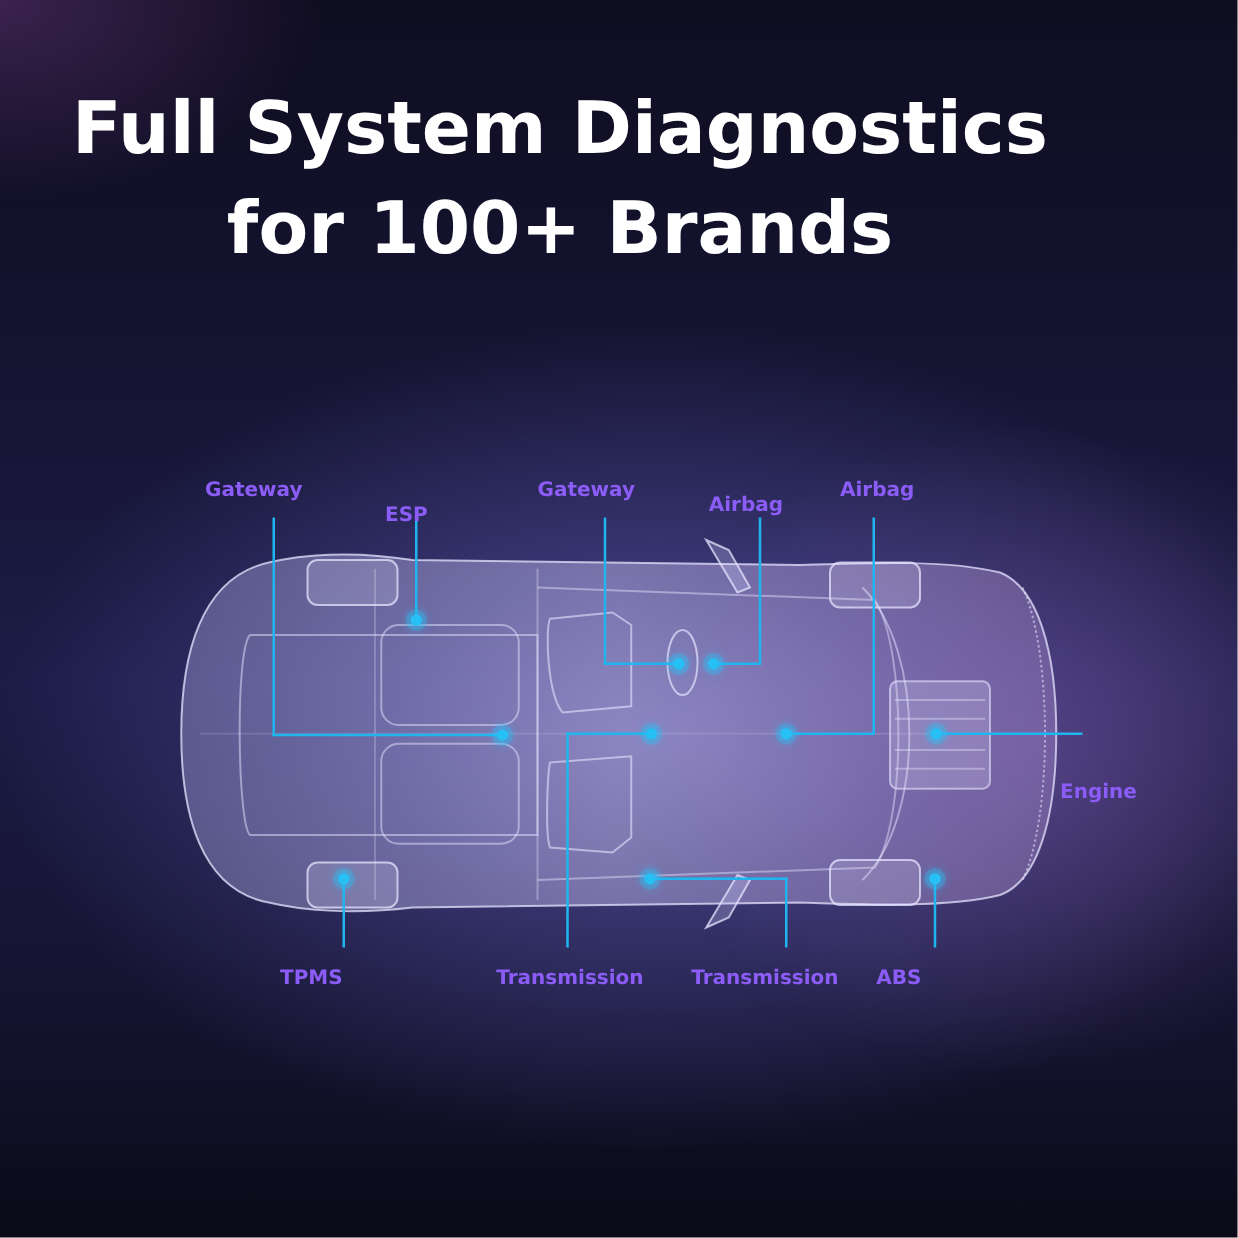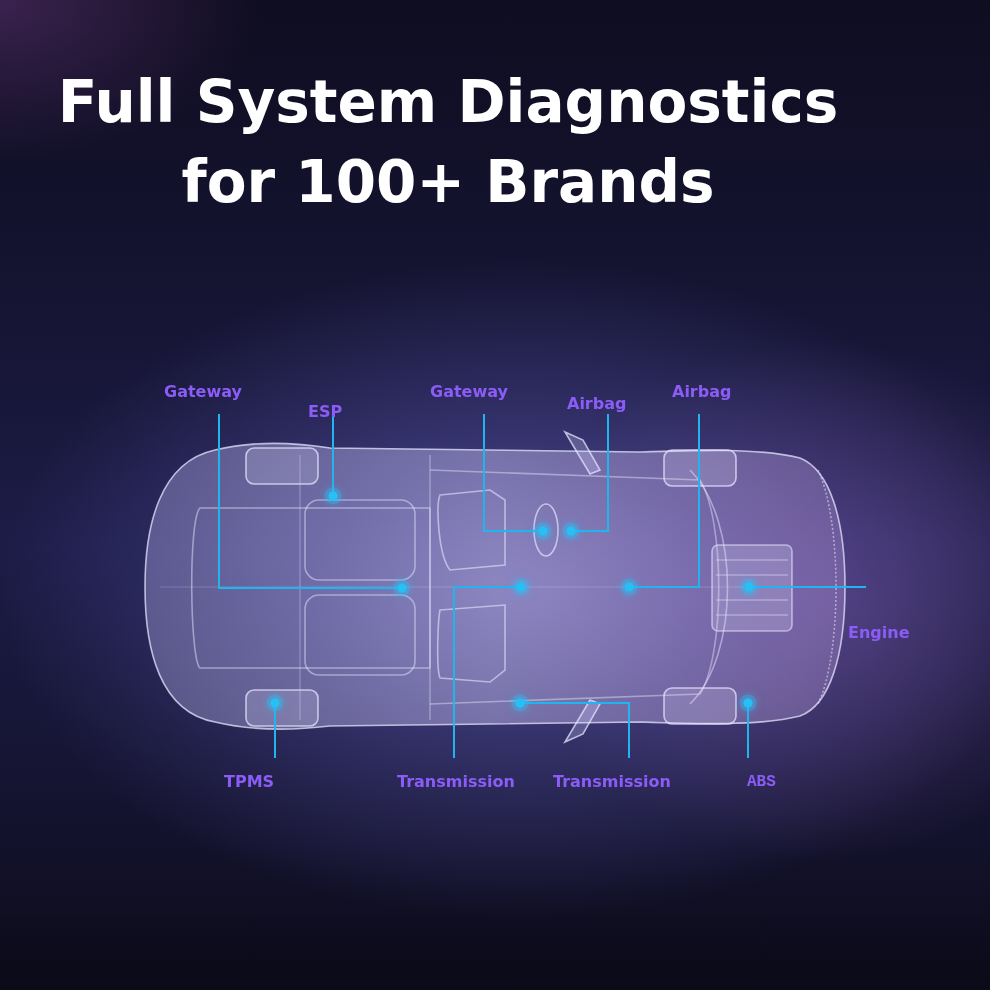--- a/index.html
+++ b/index.html
@@ -113,13 +113,13 @@
 
 <div class="label" style="left:164px;top:380px;">Gateway</div>
 <div class="label" style="left:308px;top:380px;margin-top:20px;">ESP</div>
 <div class="label" style="left:430px;top:380px;">Gateway</div>
 <div class="label" style="left:567px;top:392px;">Airbag</div>
 <div class="label" style="left:672px;top:380px;">Airbag</div>
 <div class="label" style="left:848px;top:573px;margin-top:48px;">Engine</div>
 <div class="label" style="left:224px;top:770px;">TPMS</div>
 <div class="label" style="left:371px;top:770px;margin-left:26px;">Transmission</div>
 <div class="label" style="left:553px;top:770px;">Transmission</div>
-<div class="label" style="left:747px;top:770px;font-family:Liberation Mono, monospace;">ABS</div>
+<div class="label" style="left:701px;top:770px;">ABS</div>
 
 </body></html>

